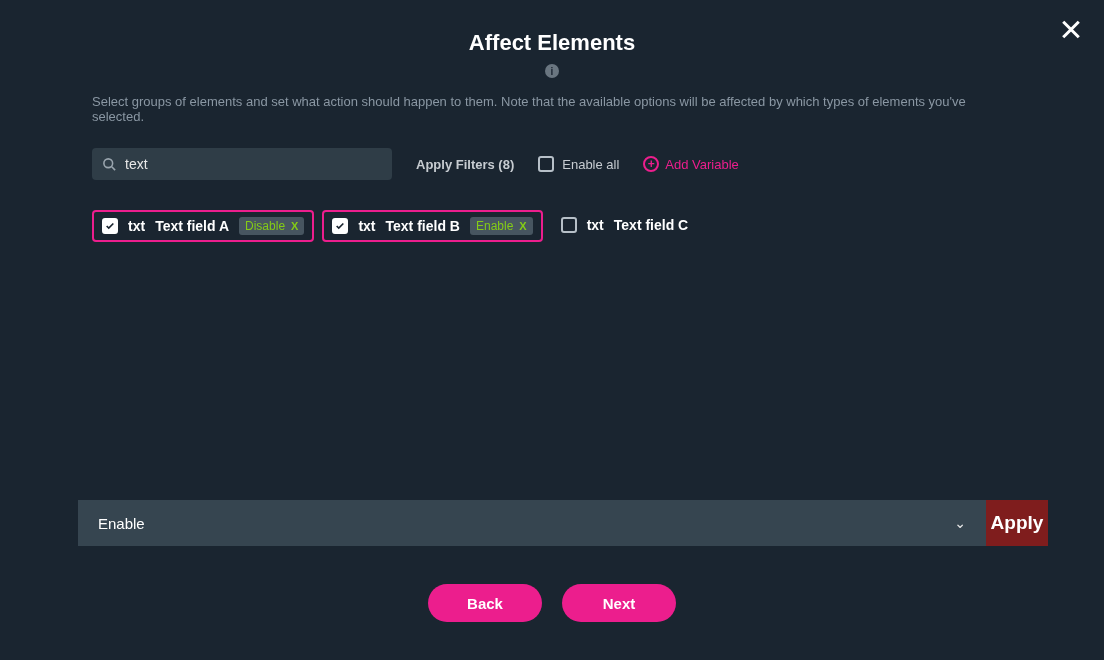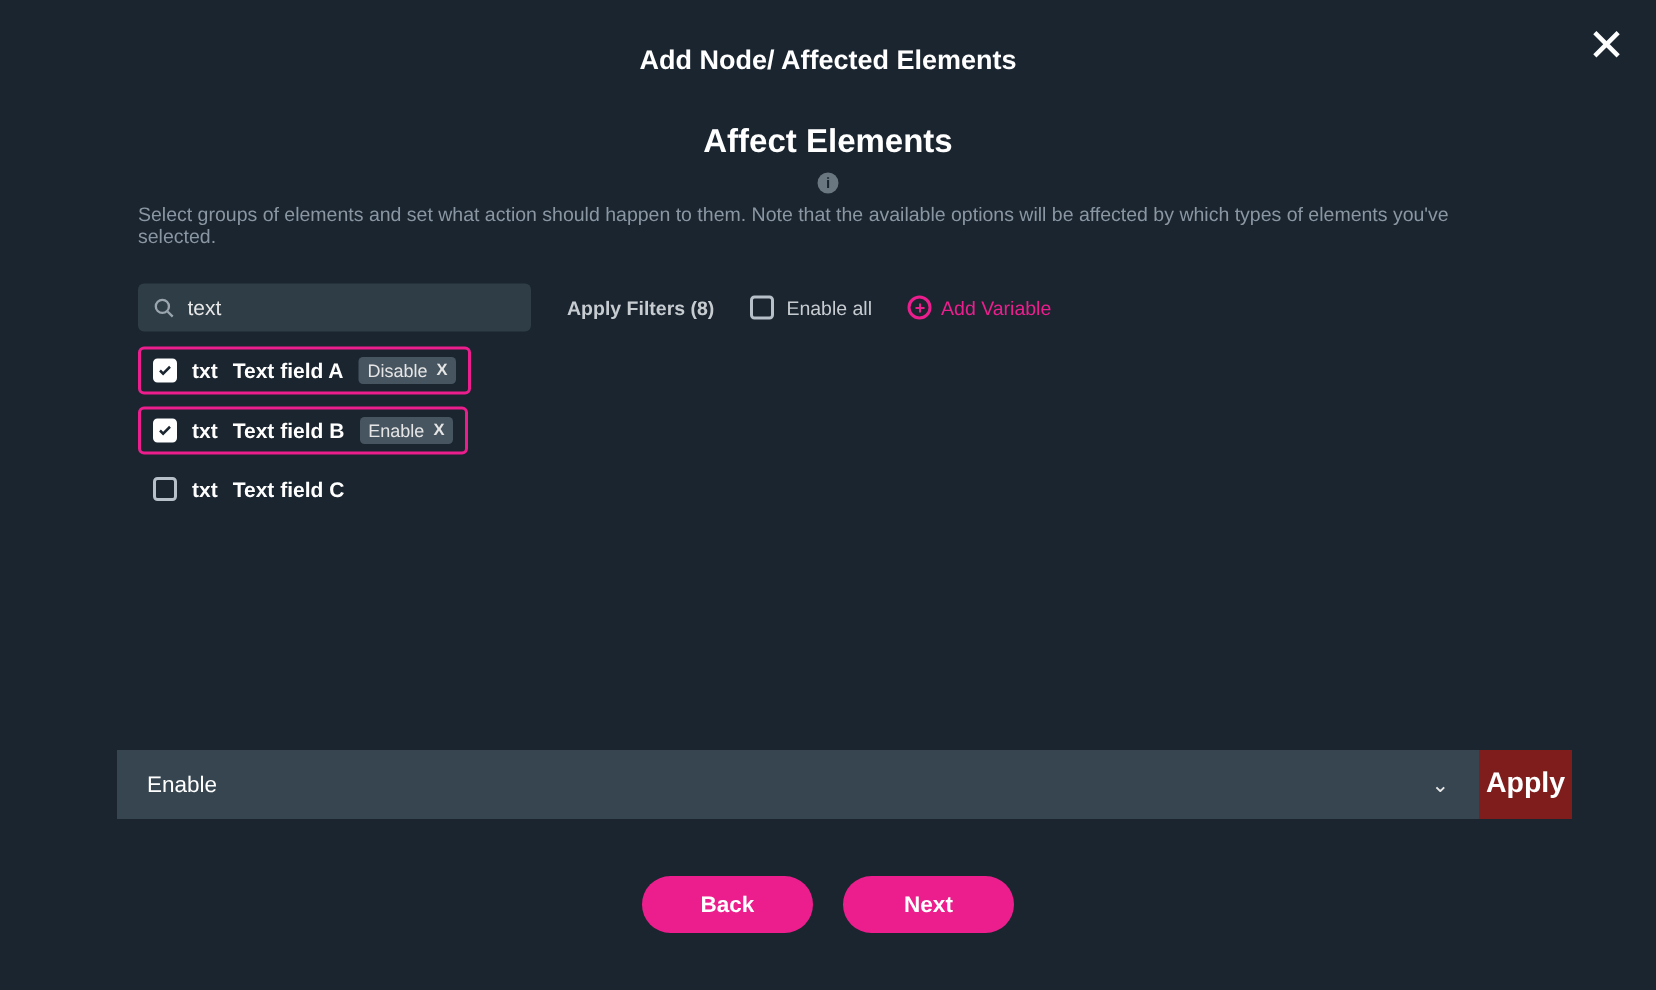--- a/index.html
+++ b/index.html
@@ -66,36 +66,36 @@
     background: #6a7680;
     color: #1a2530;
     font-size: 10px;
     font-weight: 700;
     align-items: center;
     justify-content: center;
   }
   .section-desc {
     font-size: 13px;
     color: #8a97a3;
-    margin-top: 6px;
+    margin-top: 16px;
   }
 
   .filter-row {
     display: flex;
     align-items: center;
     gap: 24px;
     margin-top: 24px;
   }
   .search-box {
     display: flex;
     align-items: center;
     background: #2f3d47;
     border-radius: 4px;
     padding: 0 10px;
-    width: 262px;
+    width: 300px;
     height: 32px;
     justify-content: center;
   }
   .search-box svg { flex-shrink: 0; }
   .search-input {
     background: transparent;
     border: none;
     outline: none;
     color: #e8e8e8;
     font-size: 14px;
@@ -148,23 +148,23 @@
     border-radius: 50%;
     display: inline-flex;
     align-items: center;
     justify-content: center;
     font-size: 12px;
     font-weight: 700;
     line-height: 1;
   }
 
   .element-list {
-    margin-top: 10px;
-    display: flex;
-    flex-direction: column;
+    margin-top: 30px;
+    display: flex;
+    flex-direction: row;
     gap: 8px;
     align-items: flex-start;
   }
   .element-row {
     display: inline-flex;
     align-items: center;
     gap: 10px;
     padding: 5px 8px;
     border-radius: 4px;
     border: 2px solid transparent;
@@ -180,21 +180,21 @@
   .elabel {
     font-size: 14px;
     font-weight: 600;
     color: #fff;
   }
   .action-chip {
     background: #475560;
     border-radius: 3px;
     padding: 2px 6px;
     font-size: 12px;
-    color: #e5e5e5;
+    color: #84cc16;
     display: inline-flex;
     align-items: center;
     gap: 6px;
   }
   .action-chip .chip-x {
     font-size: 11px;
     font-weight: 600;
     cursor: pointer;
   }
 
@@ -253,21 +253,20 @@
     cursor: pointer;
   }
 </style>
 </head>
 <body>
 
 <div class="modal">
 
   <div class="close-x"></div>
 
-  <div class="header-title">Add Node/ Affected Elements</div>
 
   <div class="content">
     <div class="section-heading">
       <span>Affect Elements</span>
       <span class="info-icon">i</span>
     </div>
     <div class="section-desc">Select groups of elements and set what action should happen to them. Note that the available options will be affected by which types of elements you've selected.</div>
 
     <div class="filter-row">
       <div class="search-box">

